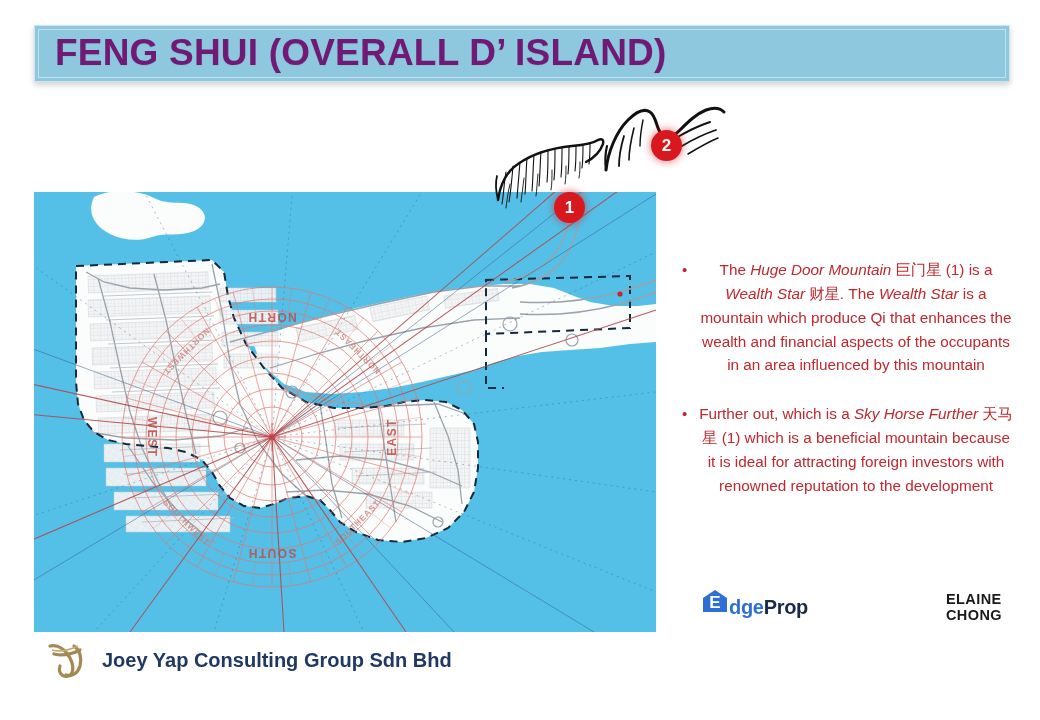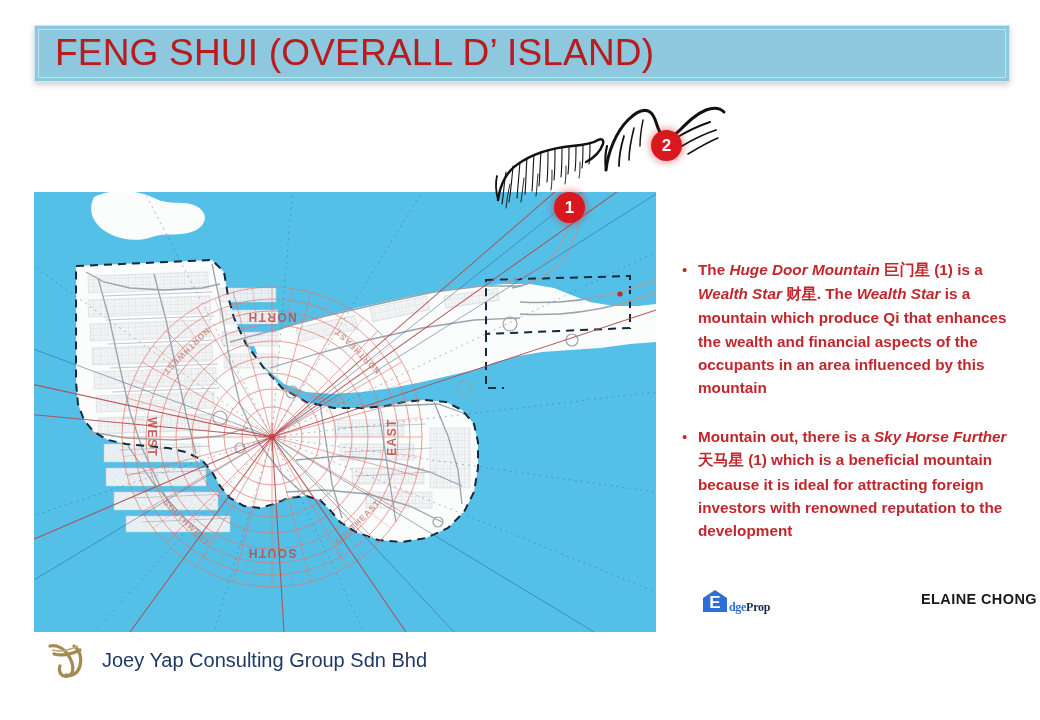--- a/index.html
+++ b/index.html
@@ -20,24 +20,24 @@
     box-sizing:border-box;
   }
   #title-bar-inner{
     position:absolute;inset:3px;
     border:1px solid rgba(255,255,255,0.45);
     box-sizing:border-box;
   }
   #page-title{
     position:absolute;left:20px;top:-2px;
     font-size:37px;line-height:57px;
-    color:#b91c1c;letter-spacing:0.2px;
+    color:#701a75;letter-spacing:0.2px;
     white-space:nowrap;
     font-family:"Liberation Sans", sans-serif;
-    font-weight:400;
+    font-weight:700;
     text-shadow:0 1px 1px rgba(0,0,0,0.05);
   }
 
   
   #map-figure{
     position:absolute;left:34px;top:192px;width:622px;height:440px;
   }
   #map-svg{display:block;width:622px;height:440px;}
 
   
@@ -61,56 +61,57 @@
   }
   .bullet-row{display:flex;align-items:flex-start;margin-bottom:26px;}
   .bullet-dot{
     color:#c1272d;font-size:15px;line-height:23px;
     width:22px;flex:0 0 22px;text-align:left;padding-left:6px;
     box-sizing:border-box;
   }
   .bullet-text{
     color:#c1272d;
     font-size:15.3px;line-height:23.2px;
-    font-weight:bold;
+    font-weight:normal;
     width:316px;
     font-family:"Liberation Sans", sans-serif;
+    text-align:center;
   }
   .bullet-text i{font-style:italic;}
   .cjk{font-family:"DejaVu Sans", sans-serif;font-style:normal;}
 
   
   #edgeprop-logo{
     position:absolute;left:702px;top:586px;
     display:flex;align-items:center;height:30px;
   }
   #edgeprop-mark{
     width:26px;height:24px;position:relative;margin-right:1px;
   }
   #edgeprop-wordmark{
-    font-size:12px;font-weight:bold;letter-spacing:-0.3px;
-    font-family:Liberation Serif, serif;
+    font-size:20px;font-weight:bold;letter-spacing:-0.3px;
+    font-family:Liberation Sans, sans-serif;
     line-height:24px;
     margin-top:11px;
   }
   .wm-dge{color:#2e6fd6;}
   .wm-prop{color:#1b2a4a;}
 
   
   #author-name{
-    position:absolute;left:921px;top:591px;
+    position:absolute;left:946px;top:591px;
     font-size:14.5px;font-weight:bold;color:#1a1a1a;
     letter-spacing:0.4px;
     font-family:"Liberation Sans", sans-serif;
   }
 
   
   #watermark{
     position:absolute;left:44px;top:640px;
-    display:flex;align-items:flex-end;height:40px;
+    display:flex;align-items:flex-end;height:40px;font-weight:bold;
   }
   #jy-monogram{width:52px;height:40px;margin-right:6px;}
   #watermark-text{
     font-size:20px;color:#1f3864;
     font-family:"Liberation Sans", sans-serif;
     line-height:40px;white-space:nowrap;
   }
 </style>
 </head>
 <body>
@@ -434,21 +435,21 @@
     <div class="bullet-row">
       <div class="bullet-dot">•</div>
       <div class="bullet-text">
         <span>The </span><i>Huge Door Mountain</i><span> </span><span class="cjk">巨门星</span><span> (1) is a </span><i>Wealth Star</i><span> </span><span class="cjk">财星</span><span>. The </span><i>Wealth Star</i><span> is a mountain which produce Qi that enhances the wealth and financial aspects of the occupants in an area influenced by this mountain</span>
       </div>
     </div>
 
     <div class="bullet-row" style="margin-top:22px;">
       <div class="bullet-dot">•</div>
       <div class="bullet-text">
-        <span>Mountain out, there is a </span><i>Sky Horse Further</i><span> </span><span class="cjk">天马星</span><span> (1) which is a beneficial mountain because it is ideal for attracting foreign investors with renowned reputation to the development</span>
+        <span>Further out, which is a </span><i>Sky Horse Further</i><span> </span><span class="cjk">天马星</span><span> (1) which is a beneficial mountain because it is ideal for attracting foreign investors with renowned reputation to the development</span>
       </div>
     </div>
 
   </div>
 
   <div id="edgeprop-logo">
     <div id="edgeprop-mark">
       <svg width="26" height="24" viewBox="0 0 26 24" xmlns="http://www.w3.org/2000/svg">
         <path d="M13 1 L25 9 L25 23 L1 23 L1 9 Z" fill="#2e6fd6"></path>
         <text x="13" y="19" text-anchor="middle" font-family="'Liberation Sans', sans-serif" font-size="17" font-weight="bold" fill="#ffffff">E</text>

